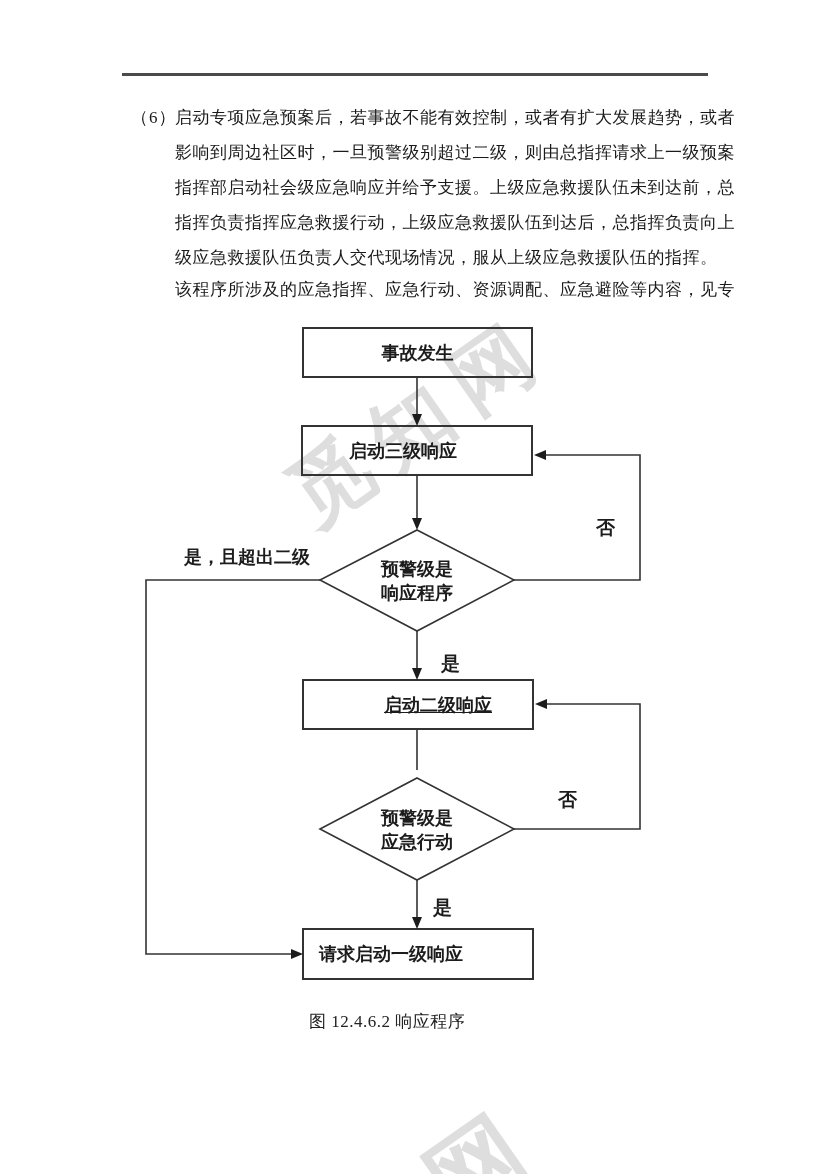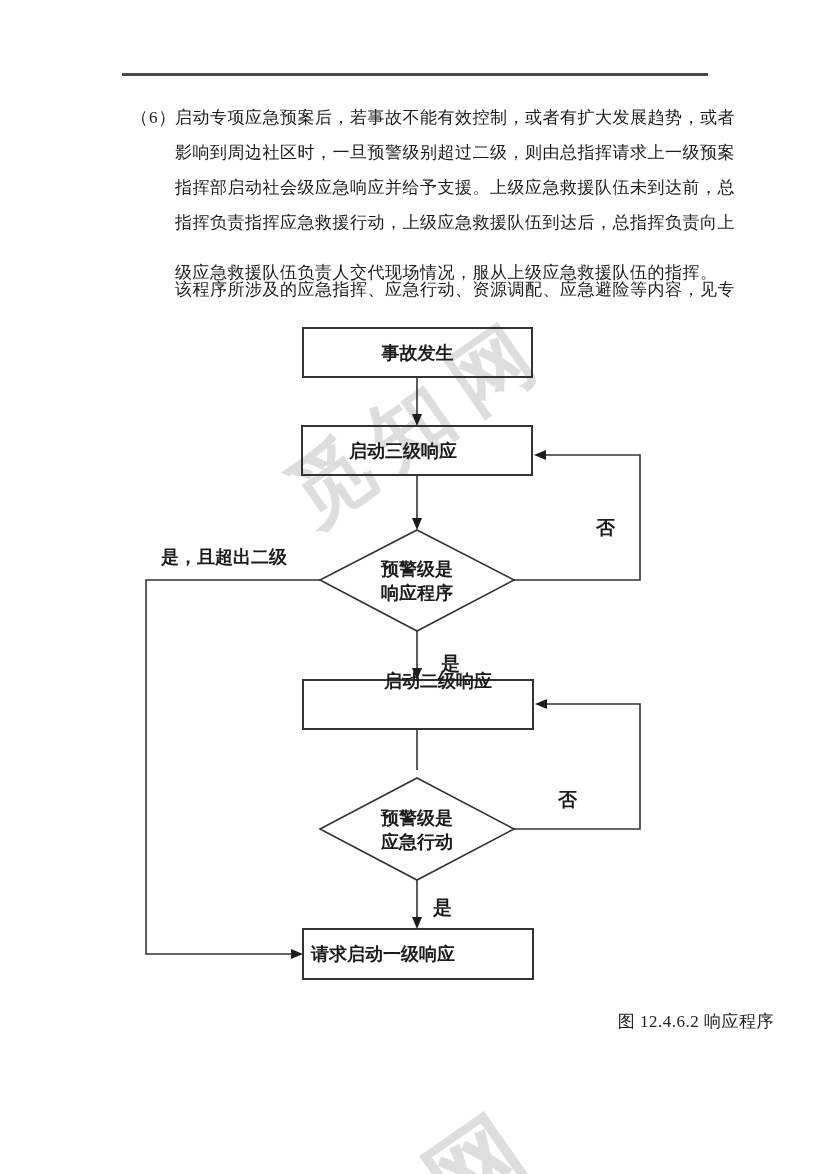--- a/index.html
+++ b/index.html
@@ -18,21 +18,21 @@
   .para-marker{
     position:absolute;left:131px;top:106px;
     font-size:17px;color:#1a1a1a;letter-spacing:1px;
   }
   .text-line{
     position:absolute;left:175px;width:537px;height:22px;
     font-size:17px;color:#1a1a1a;
     text-align:justify;text-align-last:justify;
     letter-spacing:0.5px;white-space:nowrap;
   }
-  .text-line.last{text-align-last:left;margin-top:15px;}
+  .text-line.last{text-align-last:left;}
   
   .watermark{
     position:absolute;z-index:1;color:rgba(195,195,195,0.55);
     font-family:"Liberation Sans","DejaVu Sans",sans-serif;
     font-weight:700;white-space:nowrap;pointer-events:none;
   }
   .watermark.main{
     left:272px;top:368px;font-size:80px;letter-spacing:18px;
     transform:rotate(-35deg);transform-origin:center;
   }
@@ -45,32 +45,32 @@
   .flow-label{
     position:absolute;z-index:3;
     font-family:"Liberation Sans","DejaVu Sans",sans-serif;
     font-weight:700;color:#1c1c1c;font-size:18px;line-height:24px;
     text-align:center;
   }
   .node-label{display:flex;align-items:center;justify-content:center;}
   .node-start      {left:303px;top:328px;width:229px;height:49px;}
   .node-level3     {left:302px;top:426px;width:202px;height:49px;}
   .node-decision3  {left:320px;top:532px;width:194px;height:97px;flex-direction:column;}
-  .node-level2     {left:303px;top:656px;width:270px;height:49px;}
+  .node-level2     {left:303px;top:680px;width:270px;height:49px;text-decoration:underline;}
   .node-decision2  {left:320px;top:781px;width:194px;height:97px;flex-direction:column;}
-  .node-level1     {left:303px;top:929px;width:230px;height:50px;justify-content:flex-start;padding-left:8px;box-sizing:border-box;}
+  .node-level1     {left:303px;top:929px;width:230px;height:50px;justify-content:flex-start;padding-left:16px;box-sizing:border-box;}
   .lbl-yes1       {left:441px;top:652px;font-size:19px;}
   .lbl-no1        {left:596px;top:516px;font-size:19px;}
   .lbl-yes2       {left:433px;top:896px;font-size:19px;}
   .lbl-no2        {left:558px;top:788px;font-size:19px;}
-  .lbl-yes-exceed {left:161px;top:545px;font-size:18px;}
+  .lbl-yes-exceed {left:184px;top:545px;font-size:18px;}
   
   .figure-caption{
     position:absolute;left:0;top:1010px;width:774px;
-    text-align:right;font-size:17px;color:#222;z-index:3;
+    text-align:center;font-size:17px;color:#222;z-index:3;
     letter-spacing:0.5px;
   }
 </style>
 </head>
 <body>
 
 <div class="page">
 
   <div class="header-rule"></div>
 

